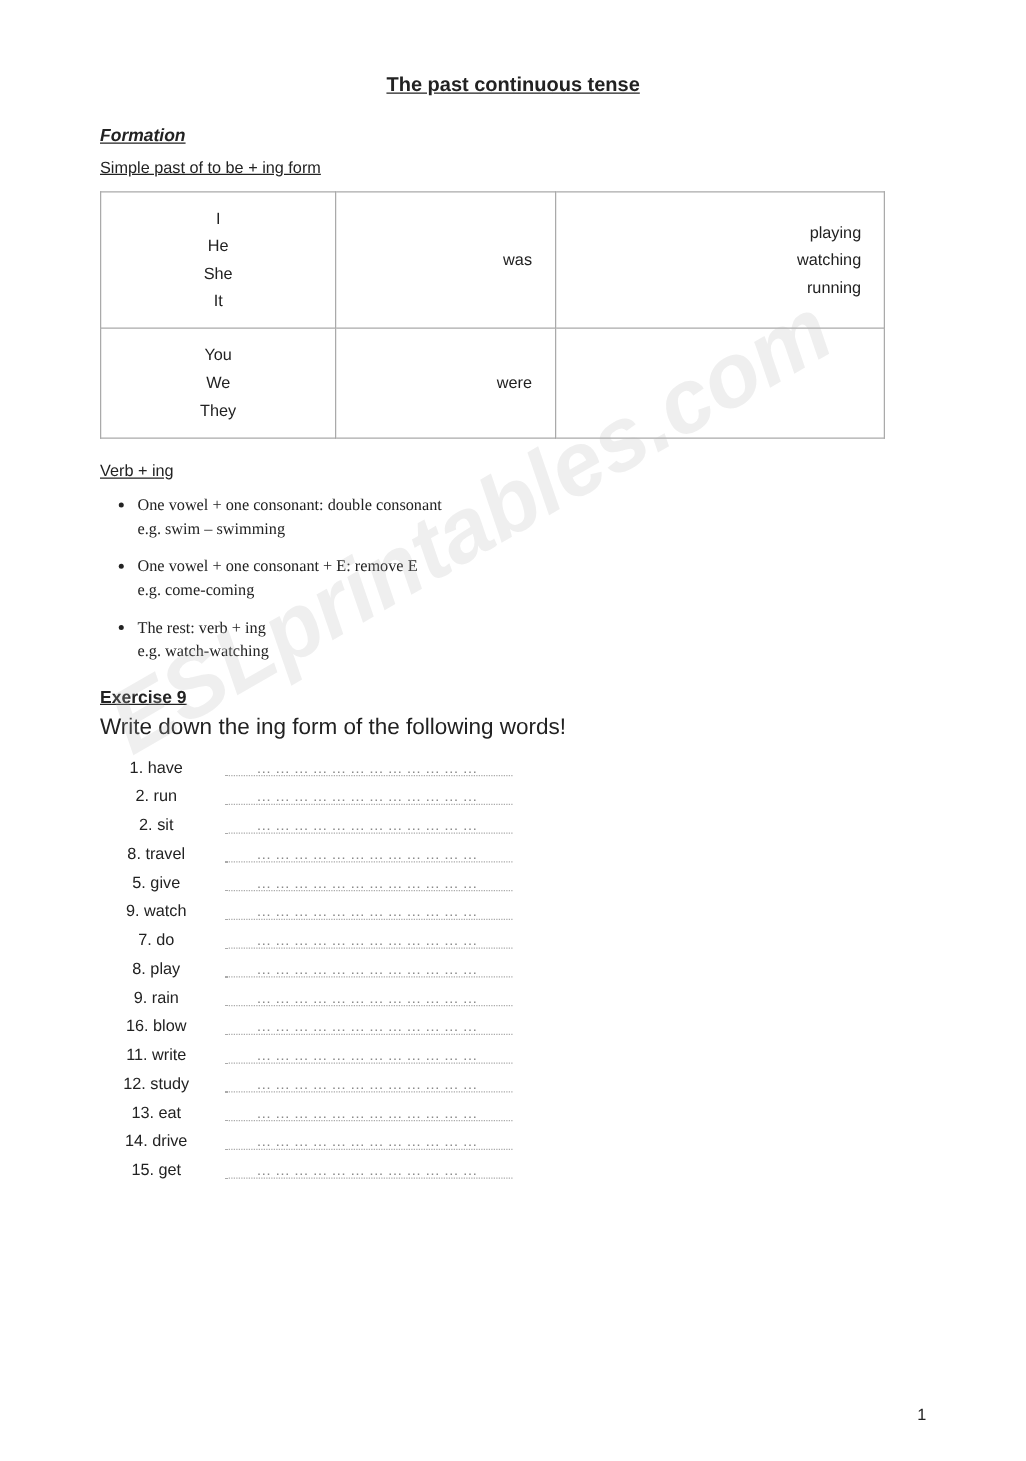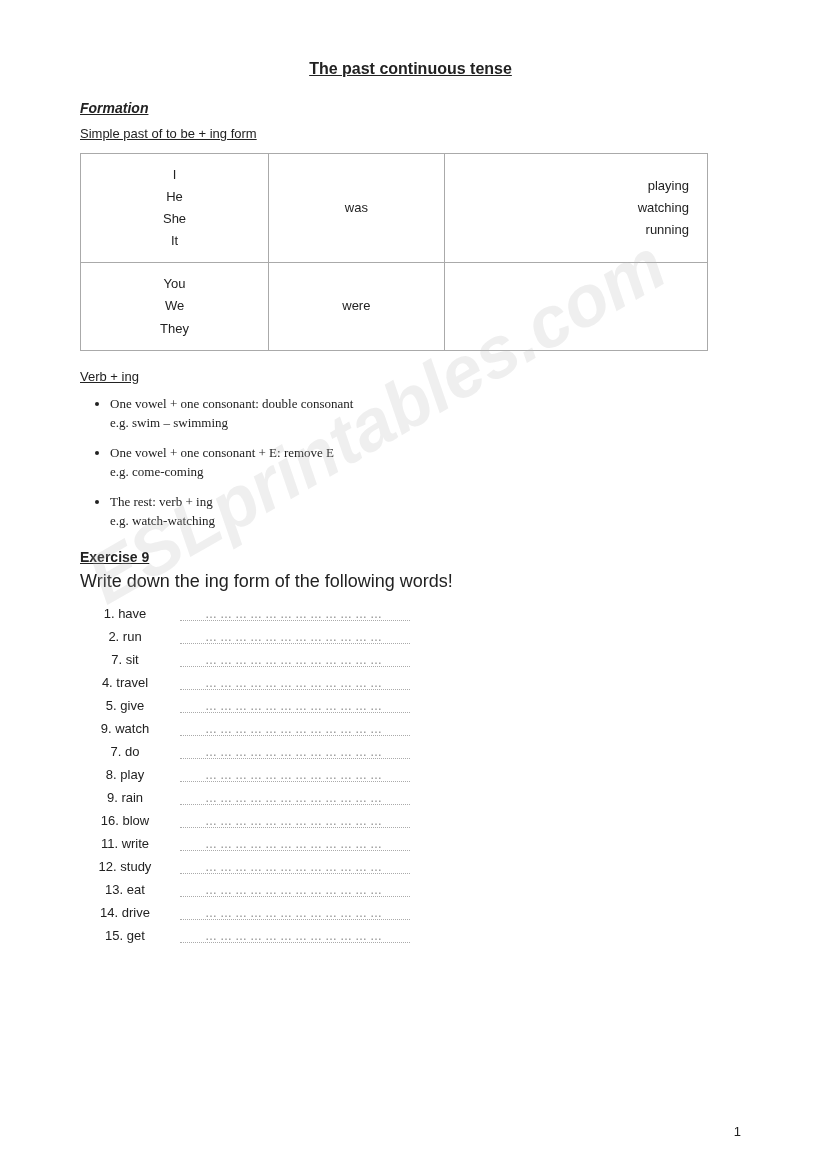--- a/index.html
+++ b/index.html
@@ -55,21 +55,21 @@
       text-align: center;
       line-height: 1.7;
     }
 
     .conjugation-table .col-pronoun {
       text-align: center;
       width: 30%;
     }
 
     .conjugation-table .col-verb {
-      text-align: center;
+      text-align: right;
       width: 28%;
     }
 
     .conjugation-table .col-form {
       text-align: right;
       width: 42%;
     }
 
     .verb-ing-section {
       margin-bottom: 18px;
@@ -211,25 +211,25 @@
 <ul class="exercise-list" id="exercise-list">
 <li>
       <span class="word-num">1. have</span>
       <span class="dotted-line">………………………………</span>
     </li>
     <li>
       <span class="word-num">2. run</span>
       <span class="dotted-line">………………………………</span>
     </li>
     <li>
-      <span class="word-num">7. sit</span>
-      <span class="dotted-line">………………………………</span>
-    </li>
-    <li>
-      <span class="word-num">4. travel</span>
+      <span class="word-num">2. sit</span>
+      <span class="dotted-line">………………………………</span>
+    </li>
+    <li>
+      <span class="word-num">8. travel</span>
       <span class="dotted-line">………………………………</span>
     </li>
     <li>
       <span class="word-num">5. give</span>
       <span class="dotted-line">………………………………</span>
     </li>
     <li>
       <span class="word-num">9. watch</span>
       <span class="dotted-line">………………………………</span>
     </li>

